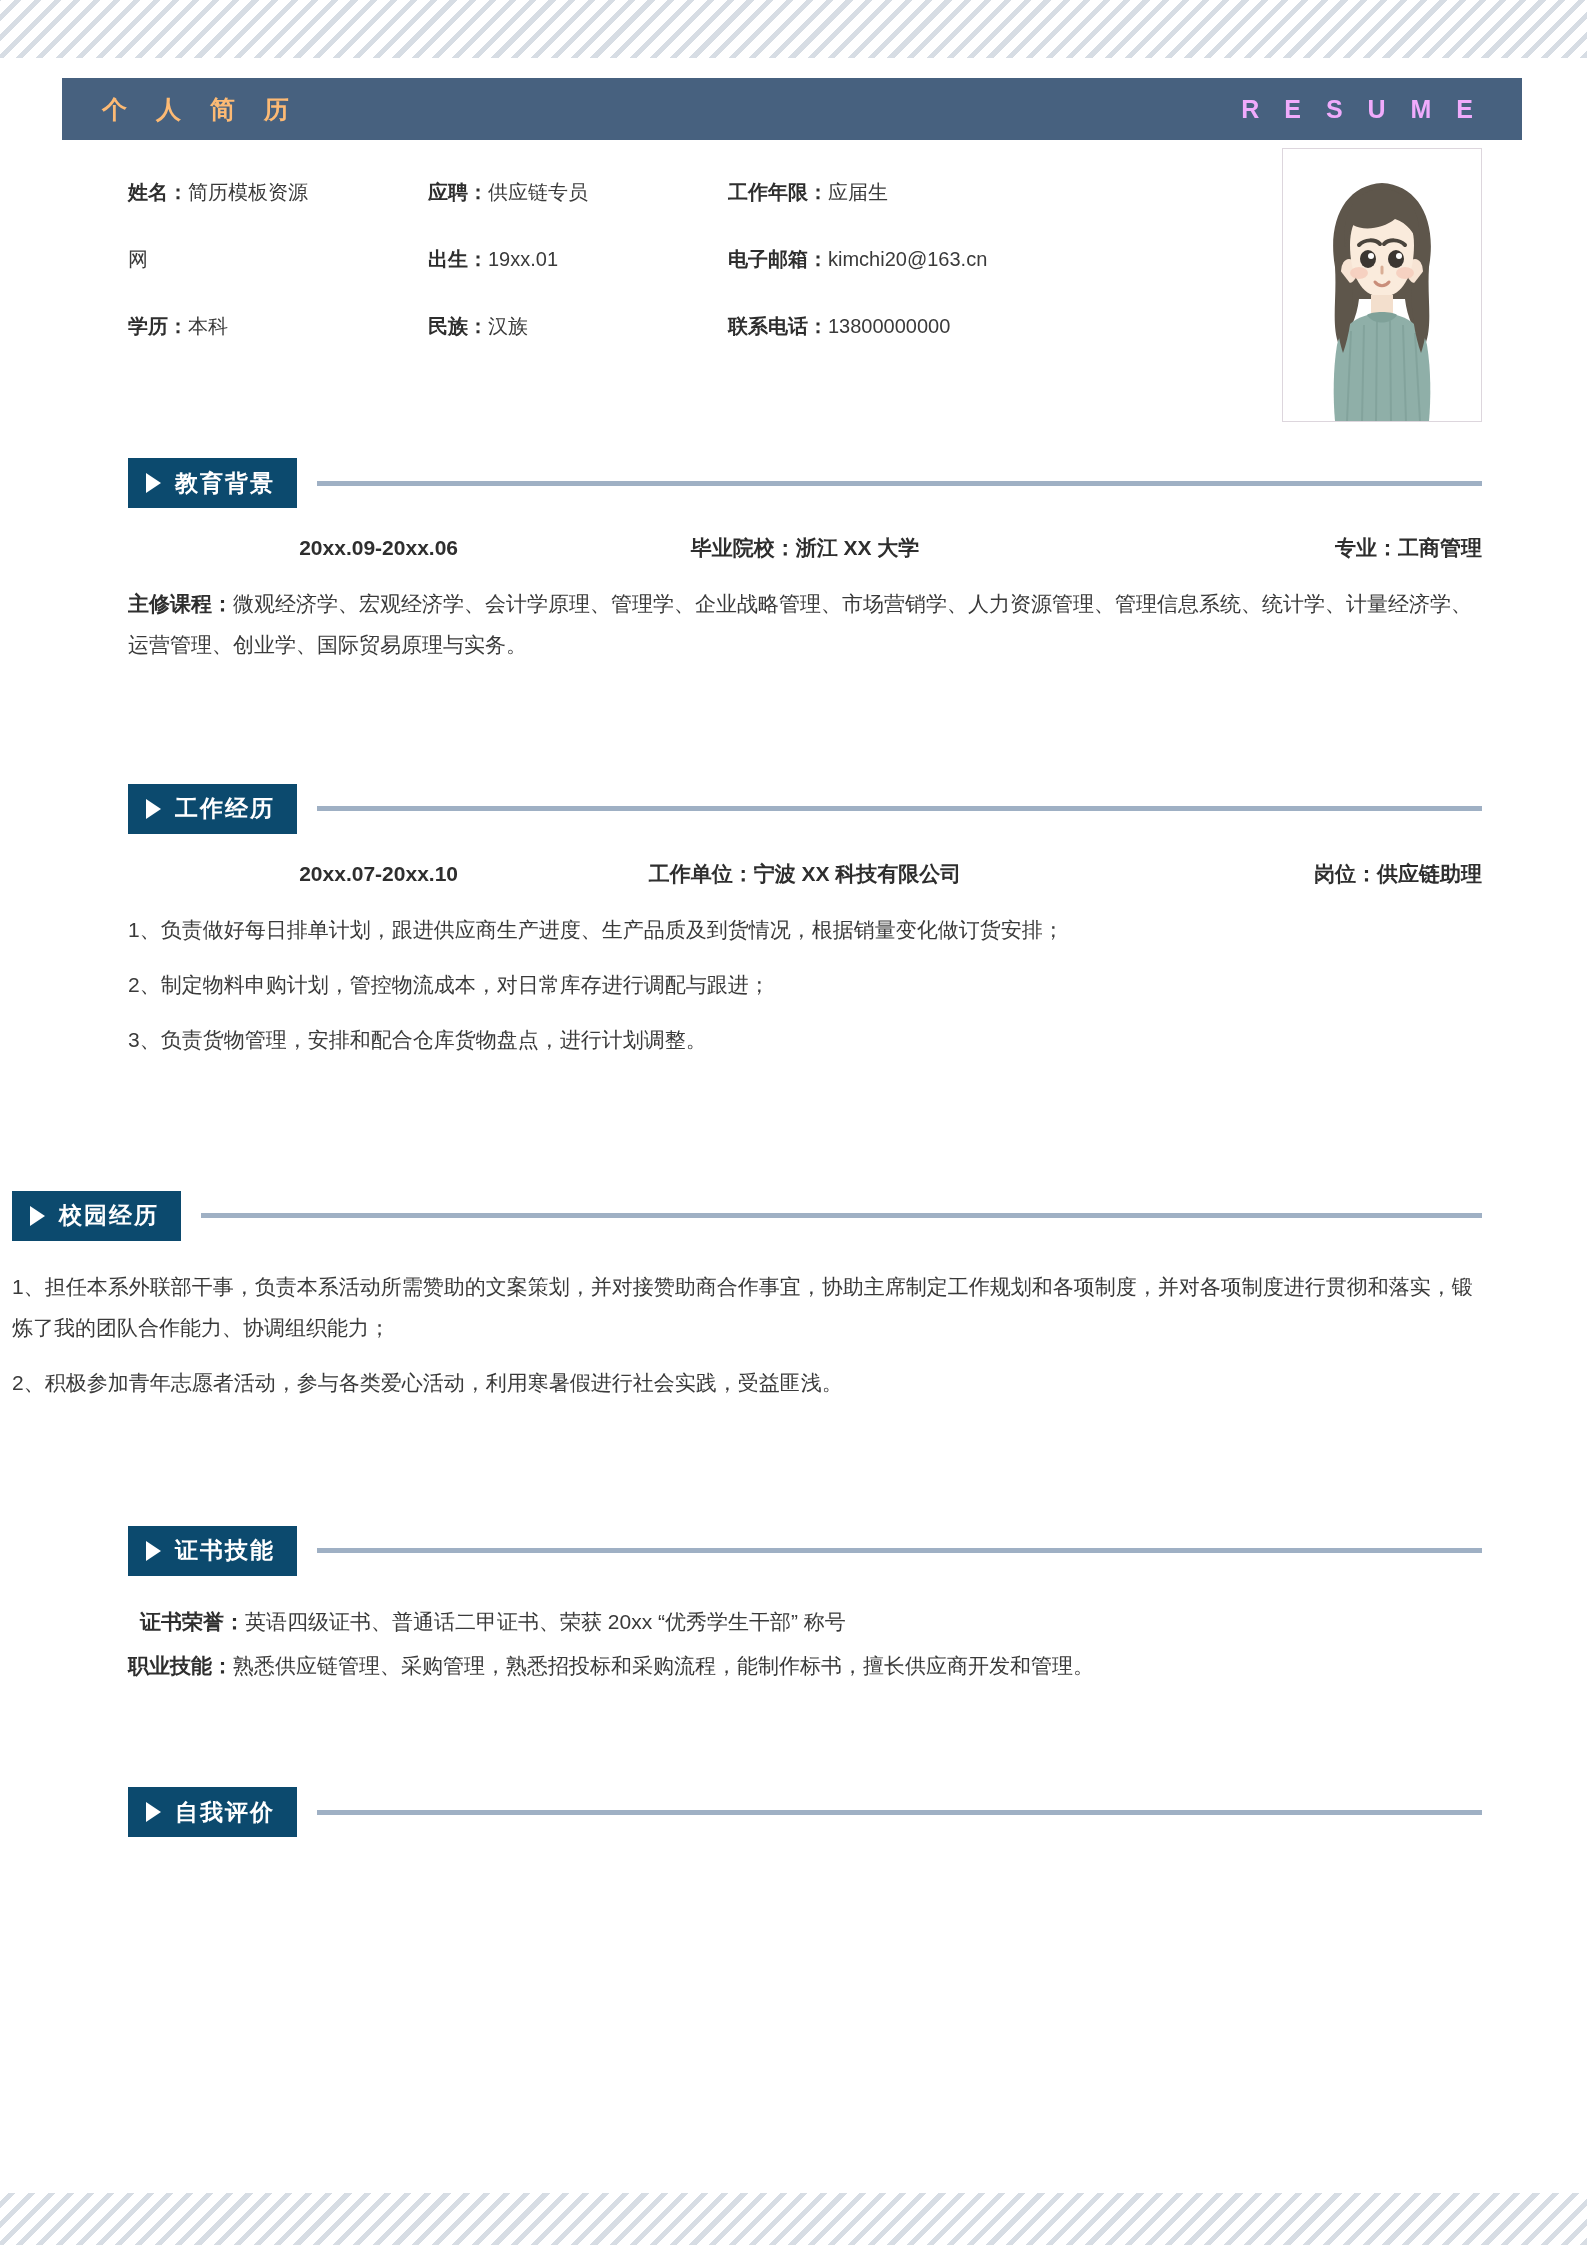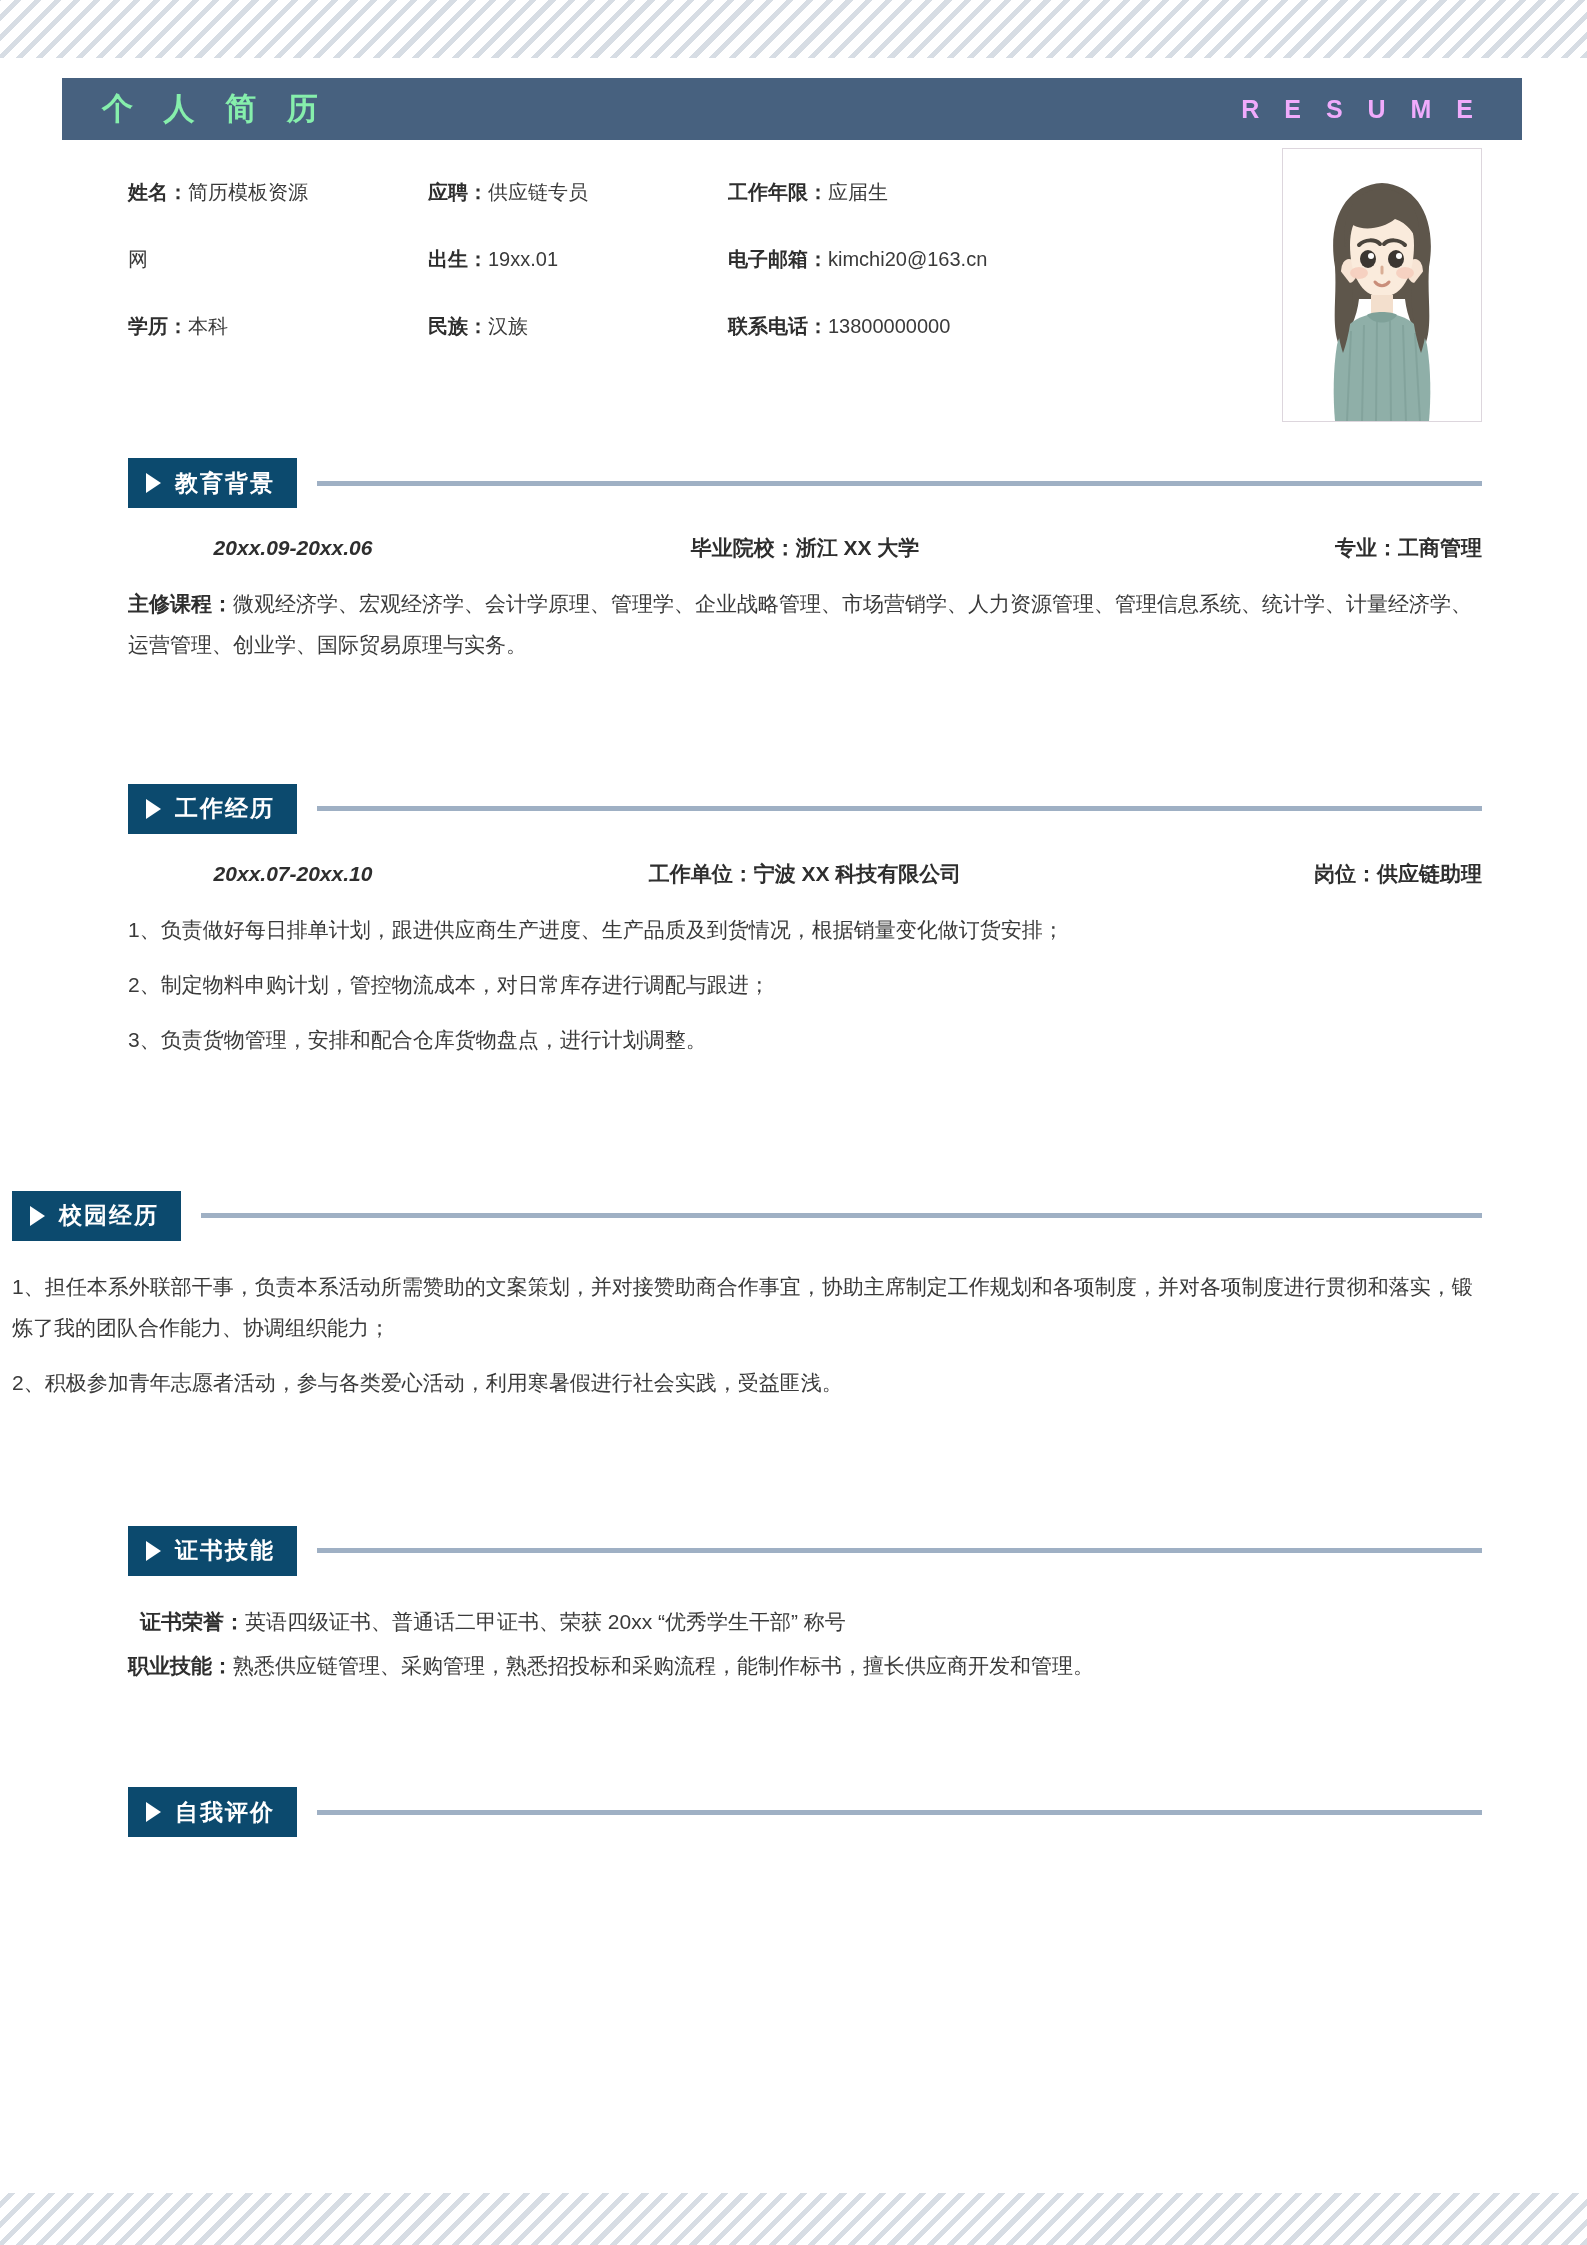--- a/index.html
+++ b/index.html
@@ -52,22 +52,22 @@
     height: 62px;
     background: #47617F;
     display: flex;
     align-items: center;
     justify-content: space-between;
     padding: 0 40px;
     box-sizing: border-box;
     z-index: 3;
   }
   .header-title-cn {
-    color: #86efac;
-    font-size: 31px;
+    color: #fdba74;
+    font-size: 25px;
     font-weight: bold;
     letter-spacing: 11px;
   }
   .header-title-en {
     color: #f0abfc;
     font-size: 25px;
     font-weight: bold;
     letter-spacing: 9px;
   }
 
@@ -170,21 +170,21 @@
   
   .row-3col {
     display: flex;
     justify-content: space-between;
     align-items: baseline;
     font-size: 21px;
     font-weight: bold;
     color: #2e2e2e;
     margin-bottom: 22px;
   }
-  .row-3col .c1 { flex: 0 0 330px; text-align: center; font-style: italic; }
+  .row-3col .c1 { flex: 0 0 330px; text-align: right; }
   .row-3col .c2 { flex: 1 1 auto; text-align: center; }
   .row-3col .c3 { flex: 0 0 330px; text-align: right; }
 
   .para {
     font-size: 21px;
     line-height: 1.95;
     color: #3a3a3a;
     margin: 0;
   }
   .para .lbl { font-weight: bold; color: #2e2e2e; }

